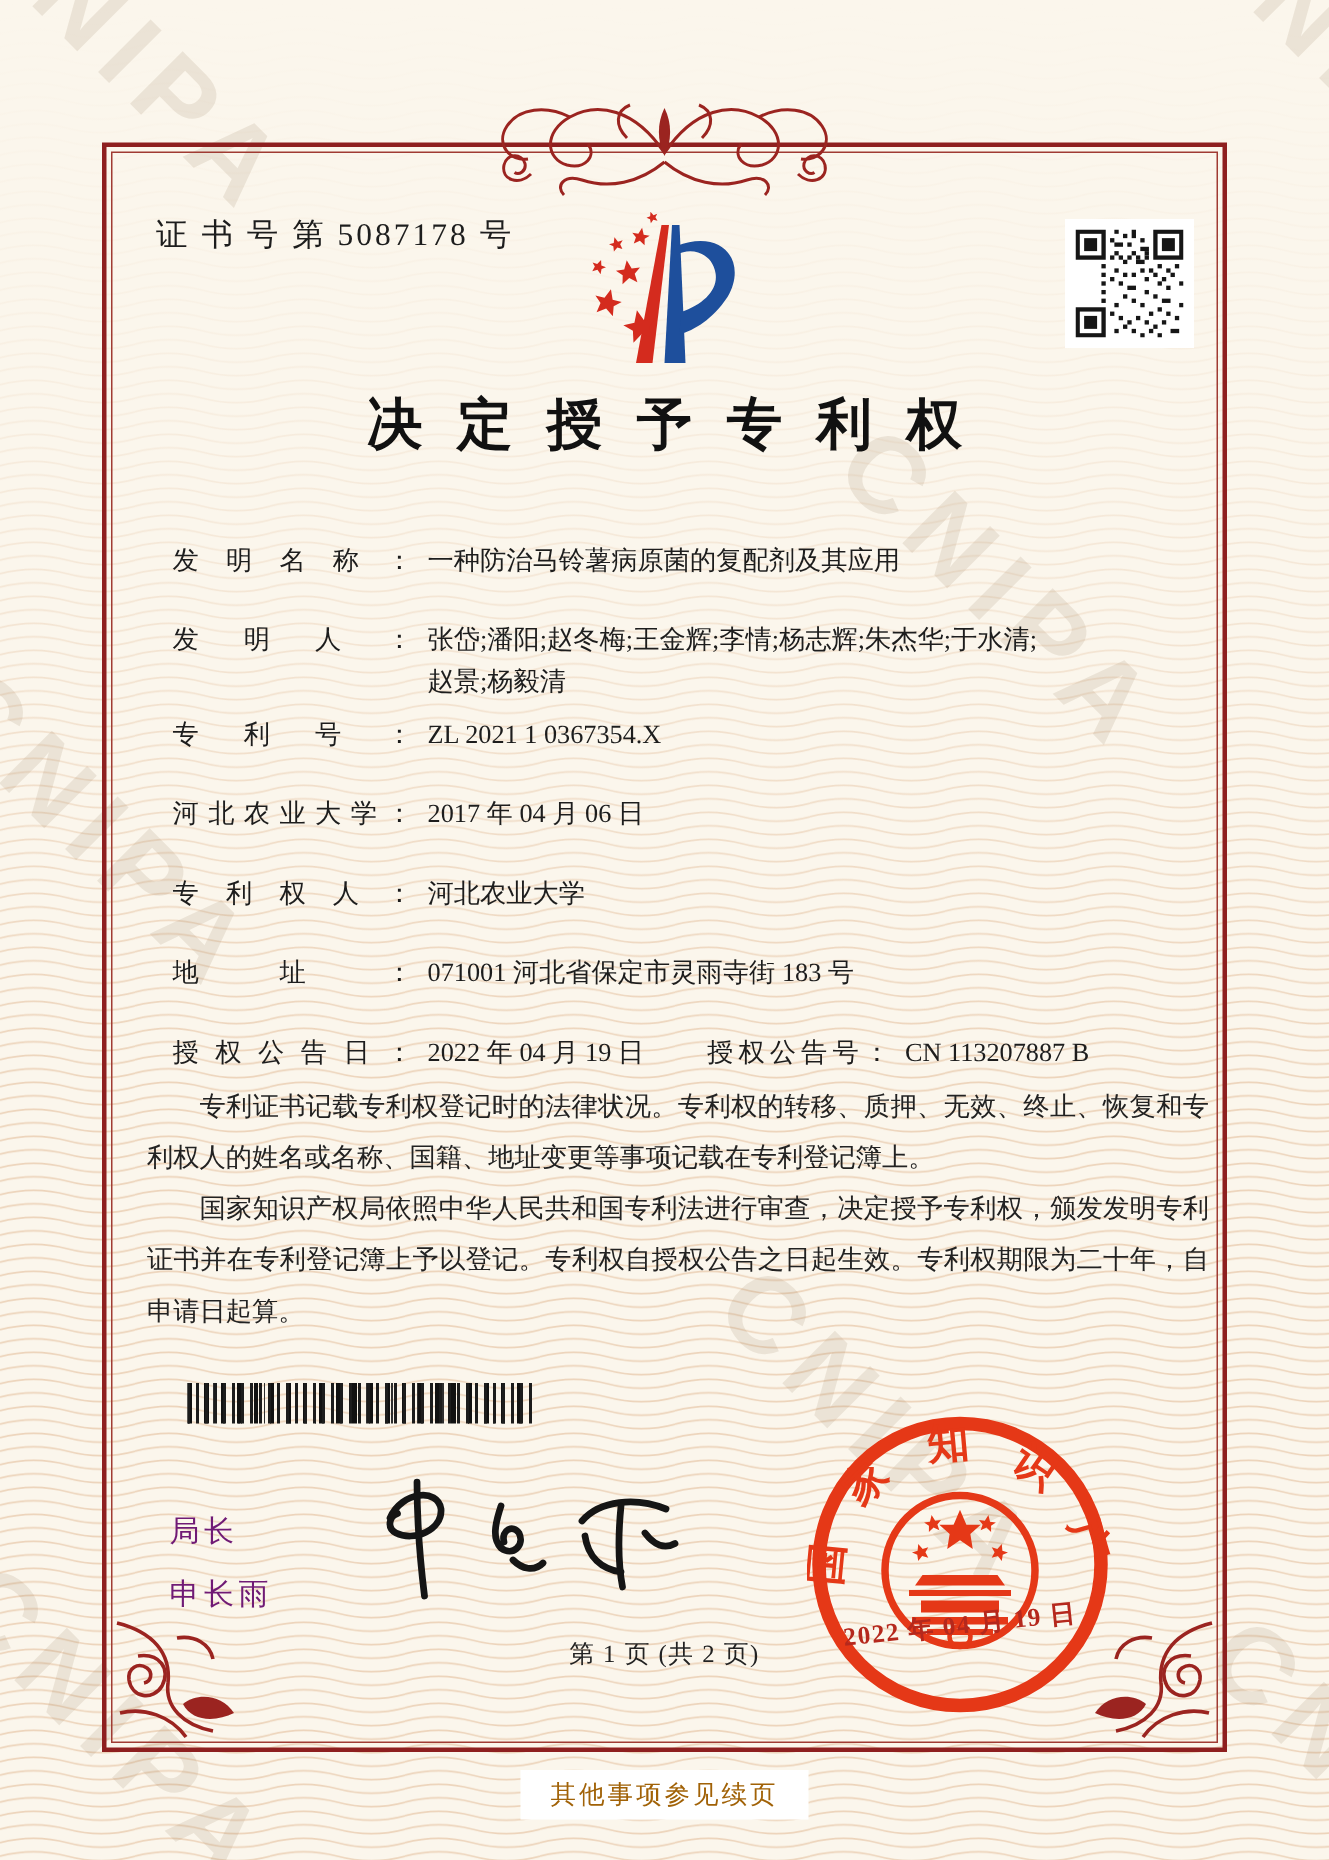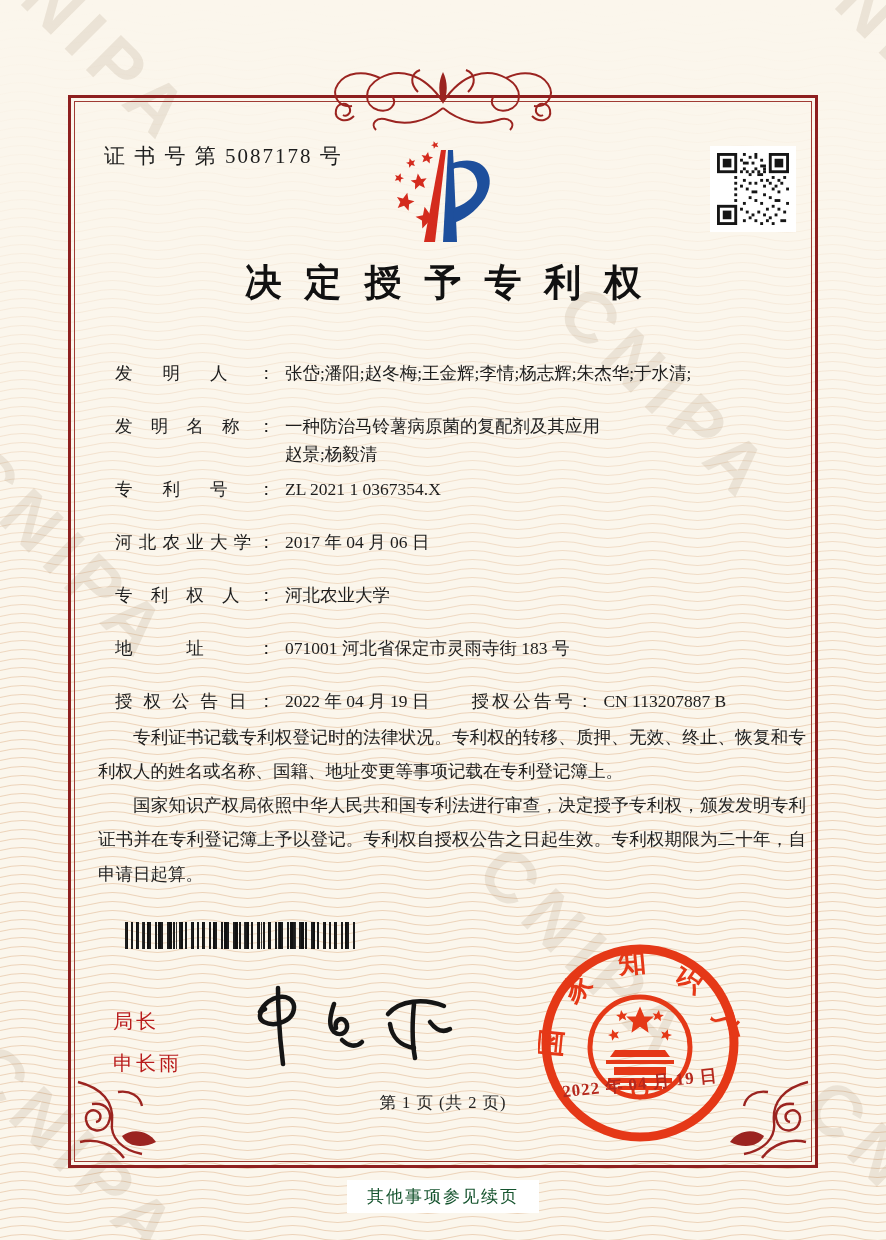--- a/index.html
+++ b/index.html
@@ -49,34 +49,34 @@
   .paras { left:98px; top:720px; width:708px; font-size:17.5px; line-height:1.95;
     color:#222; text-align:justify; }
   .paras p { text-indent:2em; }
 
   .barcode { left:125px; top:922px; width:230px; height:27px;
     background:
       repeating-linear-gradient(90deg,#1c1c1c 0 2px,transparent 2px 6px),
       repeating-linear-gradient(90deg,#111 0 3px,transparent 3px 11px),
       repeating-linear-gradient(90deg,#2e2e2e 0 1px,transparent 1px 17px); }
 
-  .sig-block { left:113px; top:1000px; font-size:20px; letter-spacing:3px; color:#b91c1c; }
+  .sig-block { left:113px; top:1000px; font-size:20px; letter-spacing:3px; color:#701a75; }
   .sig-block div { line-height:42px; }
   .signature { left:238px; top:982px; }
 
   .seal { left:538px; top:941px; z-index:5; }
   .seal-date { left:538px; top:1072px; width:204px; text-align:center; z-index:6;
     color:#b5281d; font-size:17px; font-weight:bold; letter-spacing:1px;
     transform:rotate(-6deg); }
 
   .page-num { left:0; top:1092px; width:886px; text-align:center; font-size:16.5px;
     letter-spacing:1px; color:#222; }
   .note-wrap { left:0; top:1180px; width:886px; text-align:center; }
   .note { display:inline-block; background:#fff; padding:5px 20px; font-size:17px;
-    letter-spacing:2px; color:#14532d; }
+    letter-spacing:2px; color:#a16207; }
 </style>
 </head>
 <body>
 
 <div class="page">
 
   <svg class="waves" width="886" height="1240">
     <defs>
       <pattern id="wv" width="90" height="9" patternUnits="userSpaceOnUse">
         <path d="M0,4.5 C15,0.5 30,0.5 45,4.5 C60,8.5 75,8.5 90,4.5" fill="none" stroke="#e7c6a8" stroke-width="1.1" opacity="0.75"></path>
@@ -242,26 +242,26 @@
         <rect x="51" y="69" width="3" height="3"></rect>
           <rect x="57" y="72" width="3" height="3"></rect>
       </g>
     </svg>
   </div>
 
   <div class="content title">决定授予专利权</div>
 
   <div class="content fields">
     <div class="row">
+      <span class="lbl">发明名称：</span>
+      <span class="val">一种防治马铃薯病原菌的复配剂及其应用</span>
+    </div>
+    <div class="row">
       <span class="lbl">发明人：</span>
       <span class="val">张岱;潘阳;赵冬梅;王金辉;李情;杨志辉;朱杰华;于水清;</span>
-    </div>
-    <div class="row">
-      <span class="lbl">发明名称：</span>
-      <span class="val">一种防治马铃薯病原菌的复配剂及其应用</span>
     </div>
     <div class="cont-line">赵景;杨毅清</div>
     <div class="row">
       <span class="lbl">专利号：</span>
       <span class="val">ZL 2021 1 0367354.X</span>
     </div>
     <div class="row">
       <span class="lbl">河北农业大学：</span>
       <span class="val">2017 年 04 月 06 日</span>
     </div>

